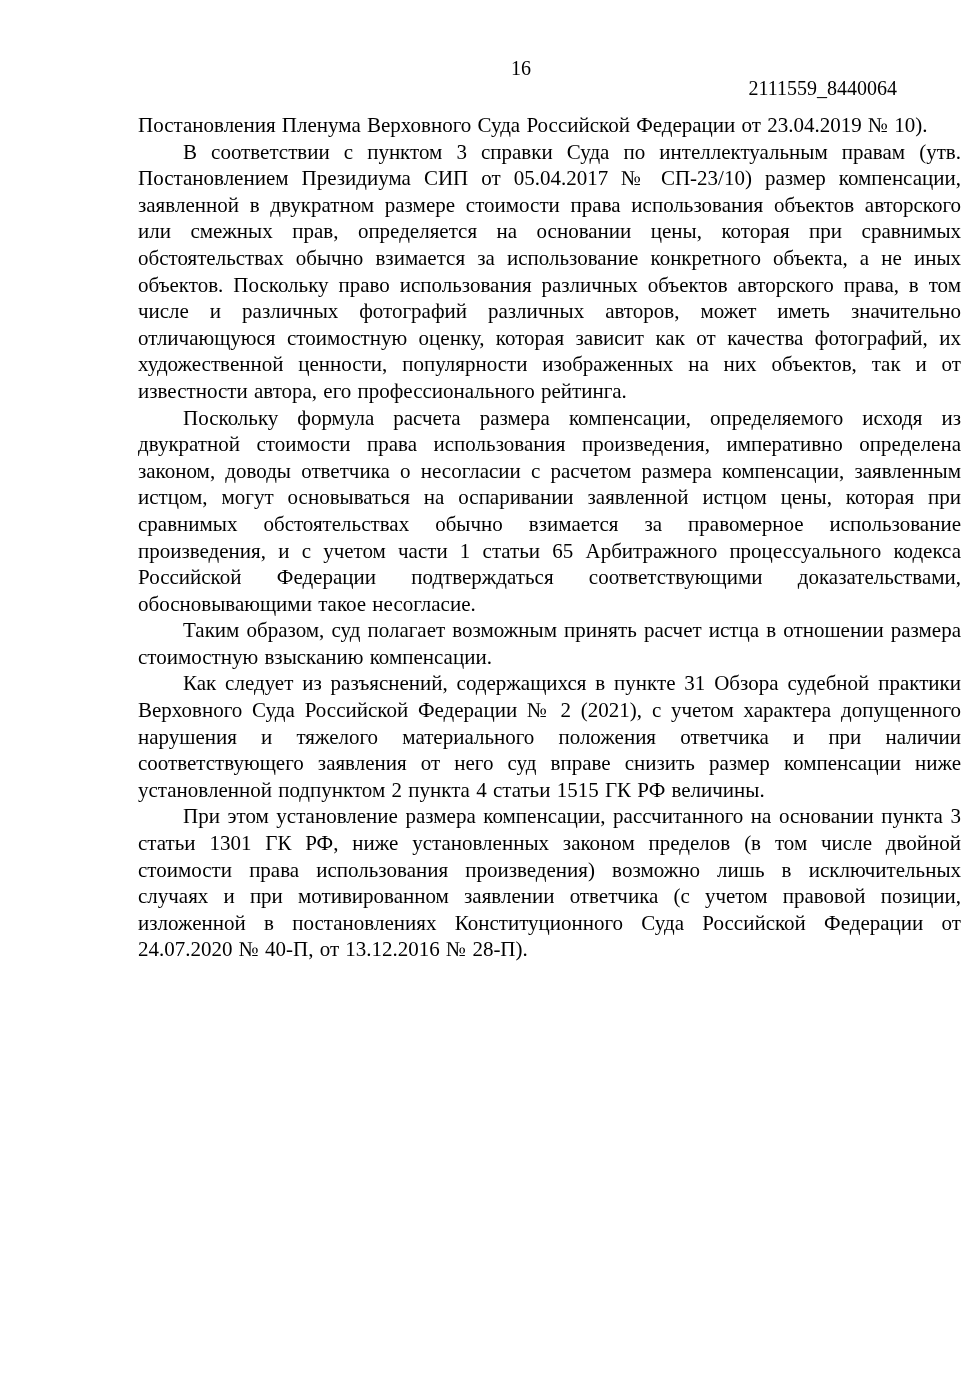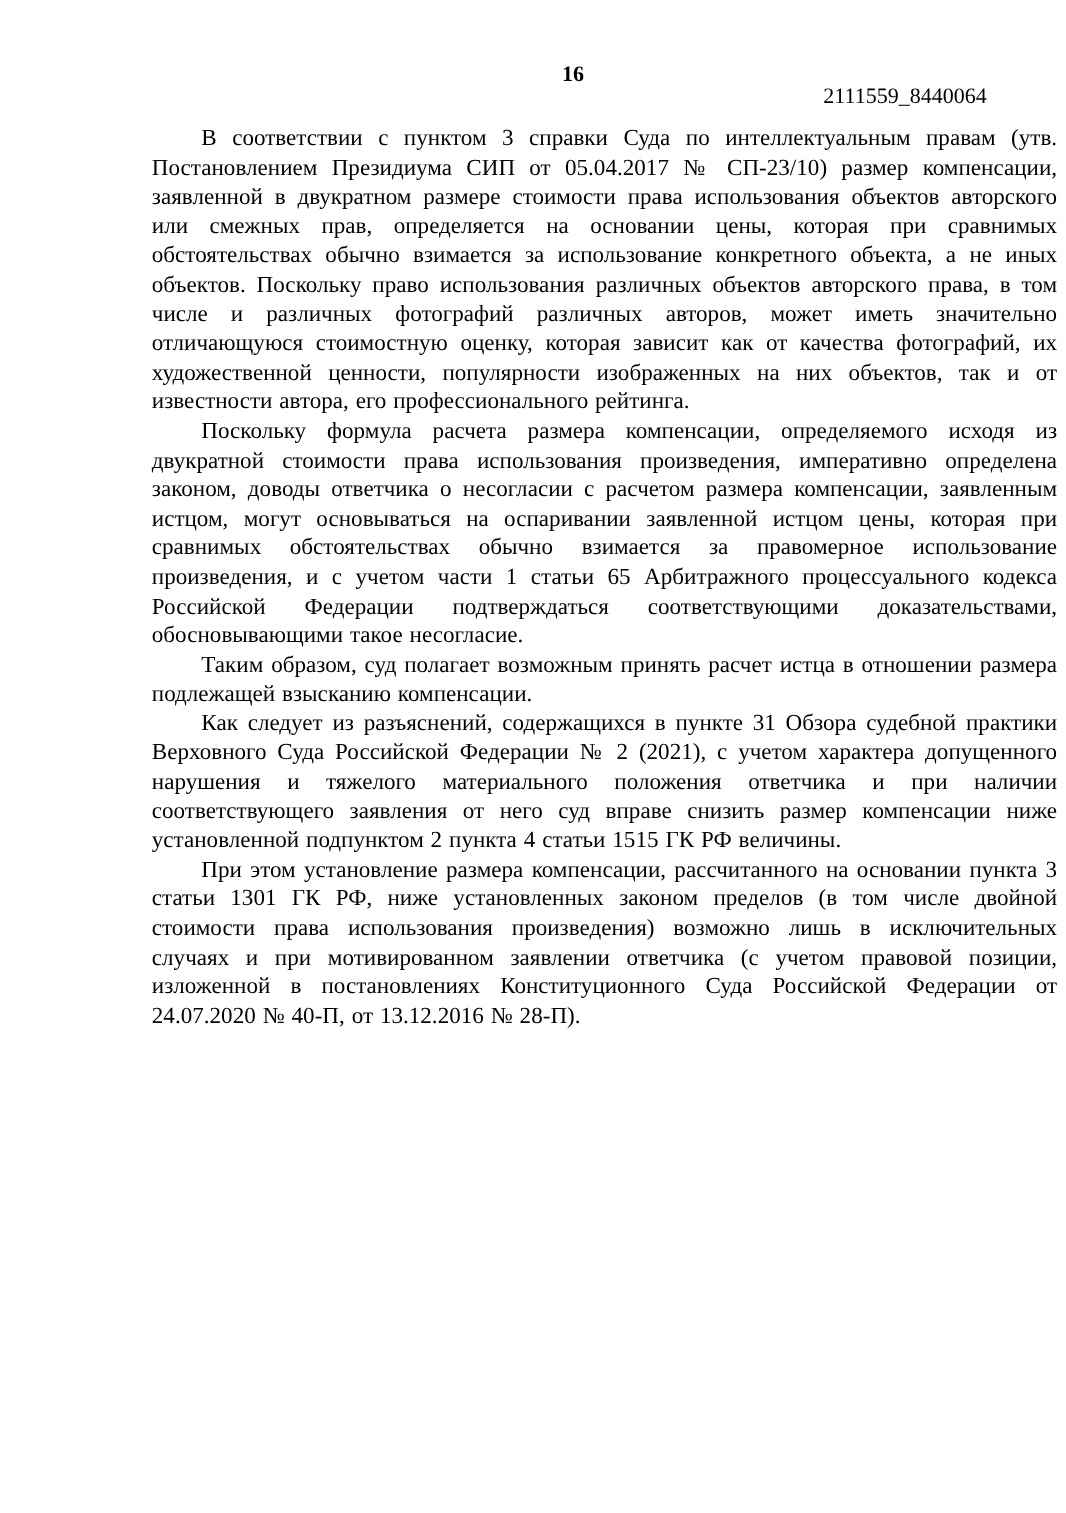--- a/index.html
+++ b/index.html
@@ -27,21 +27,20 @@
   }
 
   .page-number {
     position: absolute;
     left: 521px;
     top: 0;
     transform: translateX(-50%);
     font-size: 20px;
     line-height: 24px;
     white-space: nowrap;
-    font-weight: bold;
   }
 
   .document-number {
     position: absolute;
     right: 72px;
     top: 0;
     font-size: 20px;
     line-height: 24px;
     white-space: nowrap;
     margin-top: 20px;
@@ -73,20 +72,21 @@
 
 <div class="page">
 
   <div class="page-header">
     <span class="page-number">16</span>
     <span class="document-number">2111559_8440064</span>
   </div>
 
   <div class="document-body">
 
+  <p class="para no-indent">Постановления Пленума Верховного Суда Российской Федерации от 23.04.2019 № 10).</p>
       <p class="para">В соответствии с пунктом 3 справки Суда по интеллектуальным правам (утв. Постановлением Президиума СИП от 05.04.2017 № СП-23/10) размер компенсации, заявленной в двукратном размере стоимости права использования объектов авторского или смежных прав, определяется на основании цены, которая при сравнимых обстоятельствах обычно взимается за использование конкретного объекта, а не иных объектов. Поскольку право использования различных объектов авторского права, в том числе и различных фотографий различных авторов, может иметь значительно отличающуюся стоимостную оценку, которая зависит как от качества фотографий, их художественной ценности, популярности изображенных на них объектов, так и от известности автора, его профессионального рейтинга.</p>
       <p class="para">Поскольку формула расчета размера компенсации, определяемого исходя из двукратной стоимости права использования произведения, императивно определена законом, доводы ответчика о несогласии с расчетом размера компенсации, заявленным истцом, могут основываться на оспаривании заявленной истцом цены, которая при сравнимых обстоятельствах обычно взимается за правомерное использование произведения, и с учетом части 1 статьи 65 Арбитражного процессуального кодекса Российской Федерации подтверждаться соответствующими доказательствами, обосновывающими такое несогласие.</p>
-      <p class="para">Таким образом, суд полагает возможным принять расчет истца в отношении размера подлежащей взысканию компенсации.</p>
+      <p class="para">Таким образом, суд полагает возможным принять расчет истца в отношении размера стоимостную взысканию компенсации.</p>
       <p class="para">Как следует из разъяснений, содержащихся в пункте 31 Обзора судебной практики Верховного Суда Российской Федерации № 2 (2021), с учетом характера допущенного нарушения и тяжелого материального положения ответчика и при наличии соответствующего заявления от него суд вправе снизить размер компенсации ниже установленной подпунктом 2 пункта 4 статьи 1515 ГК РФ величины.</p>
       <p class="para">При этом установление размера компенсации, рассчитанного на основании пункта 3 статьи 1301 ГК РФ, ниже установленных законом пределов (в том числе двойной стоимости права использования произведения) возможно лишь в исключительных случаях и при мотивированном заявлении ответчика (с учетом правовой позиции, изложенной в постановлениях Конституционного Суда Российской Федерации от 24.07.2020 № 40-П, от 13.12.2016 № 28-П).</p>
     </div>
 
 </div>
 
 </body></html>

